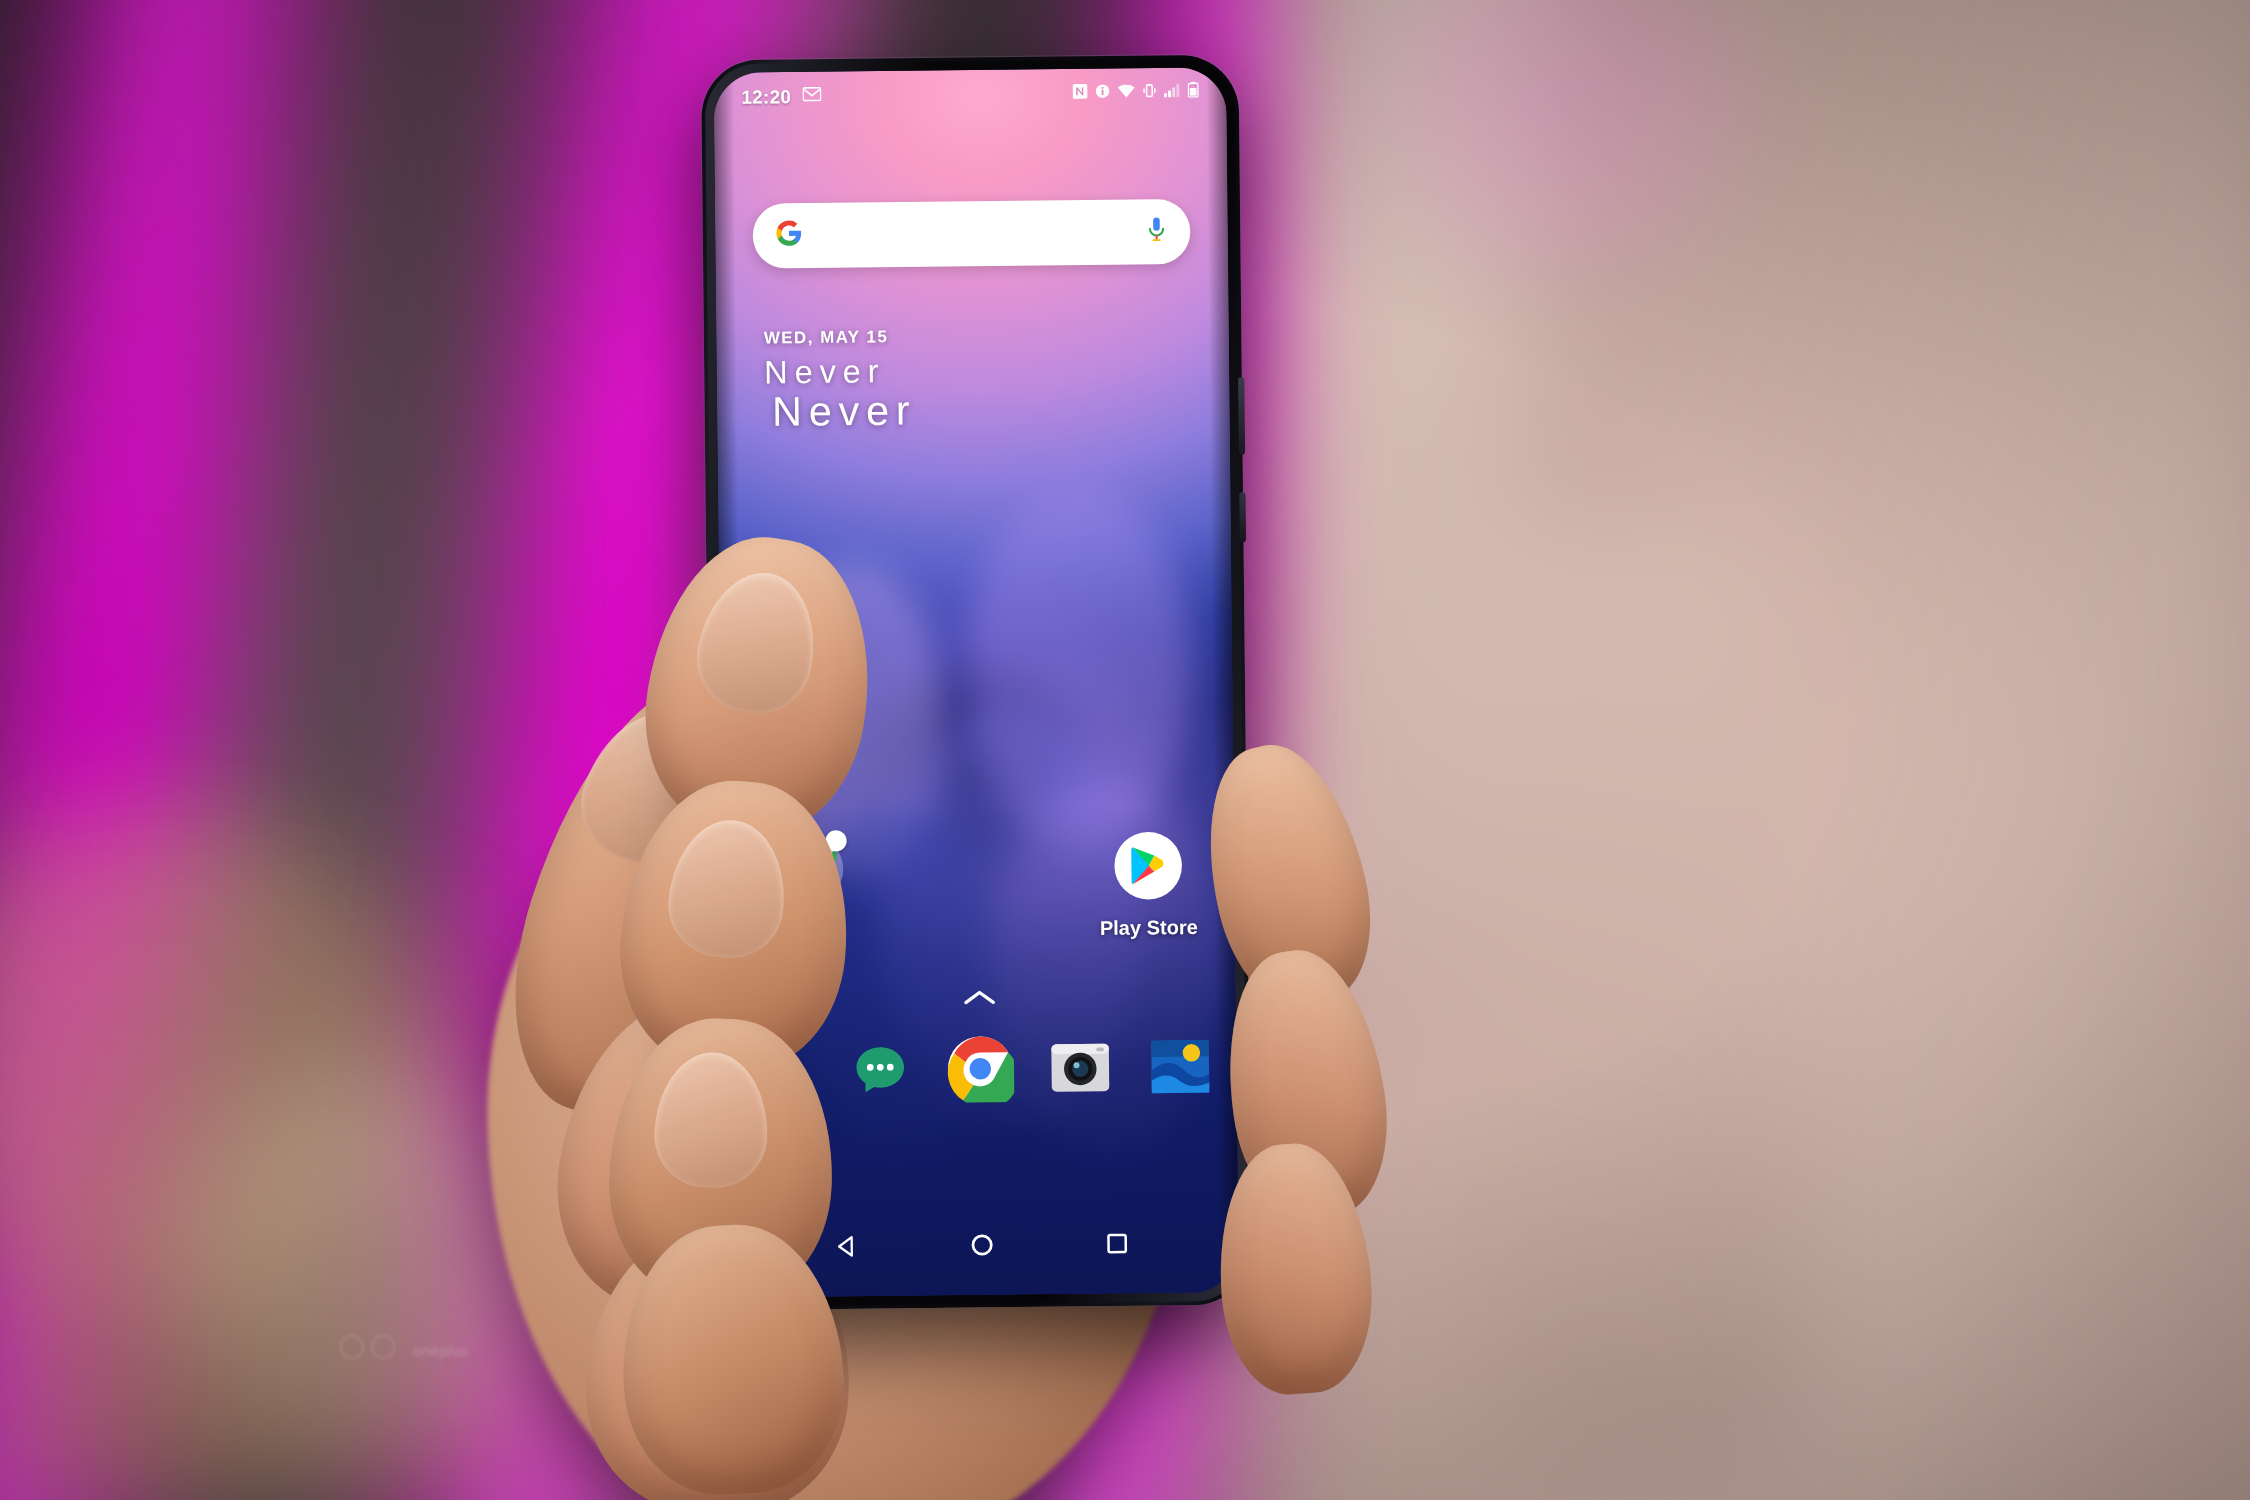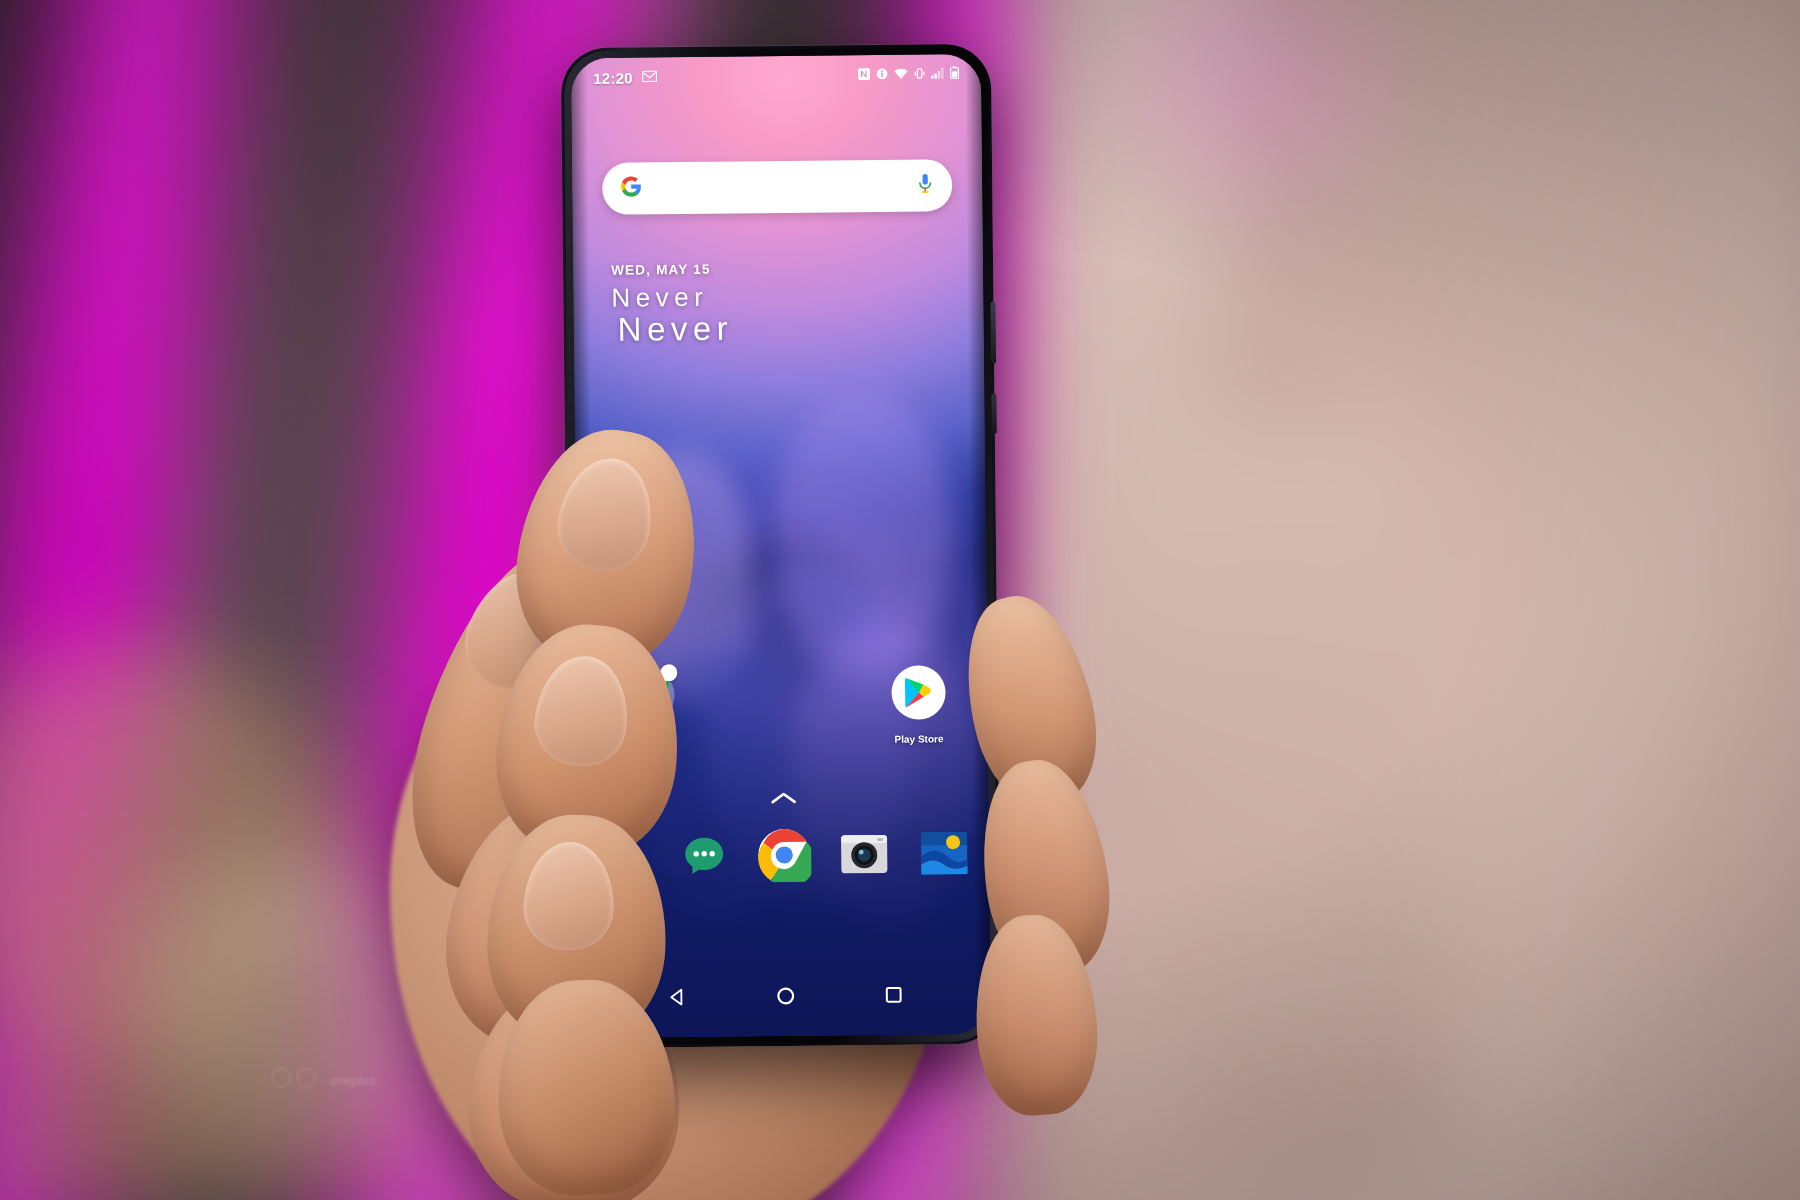--- a/index.html
+++ b/index.html
@@ -87,21 +87,21 @@
   
   .datewidget{position:absolute;left:38px;top:205px;color:#fff;
     text-shadow:0 1px 5px rgba(0,0,0,.38);}
   .dw-date{font-size:13.5px;font-weight:bold;letter-spacing:1.2px;margin-bottom:6px;}
   .dw-l1{font-size:26px;font-weight:400;letter-spacing:5.5px;line-height:1.08;}
   .dw-l2{font-size:33px;font-weight:300;letter-spacing:5.5px;line-height:1.08;margin-left:6px;}
 
   
   .approw{position:absolute;left:22px;right:22px;top:610px;display:flex;justify-content:space-between;}
   .appcell{width:94px;display:flex;flex-direction:column;align-items:center;}
-  .applabel{margin-top:9px;font-size:10px;color:#fff;font-weight:bold;
+  .applabel{margin-top:9px;font-size:16px;color:#fff;font-weight:bold;
     text-shadow:0 1px 4px rgba(0,0,0,.55);}
 
   .folder{width:56px;height:56px;border-radius:50%;position:relative;
     background:rgba(205,205,235,.40);
     display:grid;grid-template-columns:1fr 1fr;grid-template-rows:1fr 1fr;
     place-items:center;padding:5px;box-sizing:border-box;}
   .folder .mini{width:22px;height:22px;border-radius:50%;overflow:hidden;position:relative;}
   .fbadge{position:absolute;right:-3px;top:-3px;width:17px;height:17px;border-radius:50%;
     background:#fff;box-shadow:0 1px 3px rgba(0,0,0,.3);}
 

